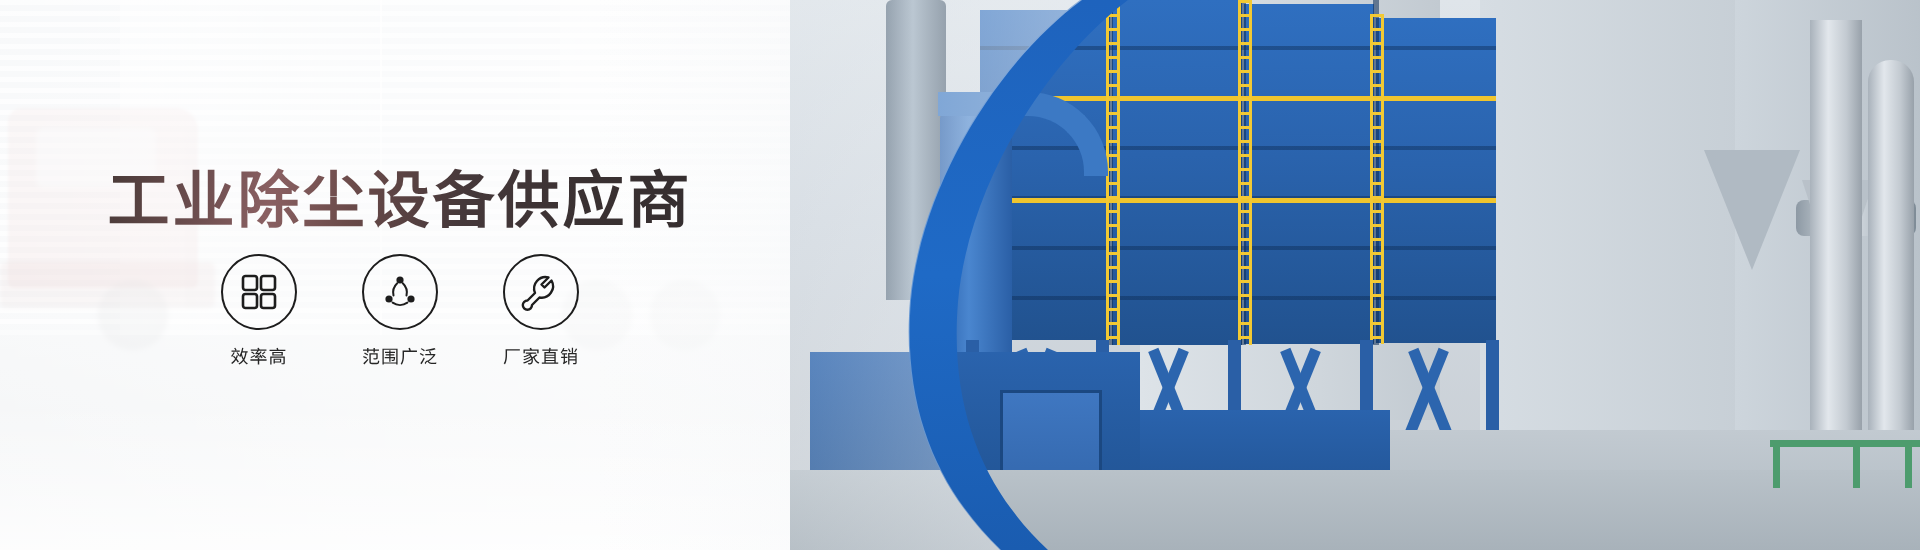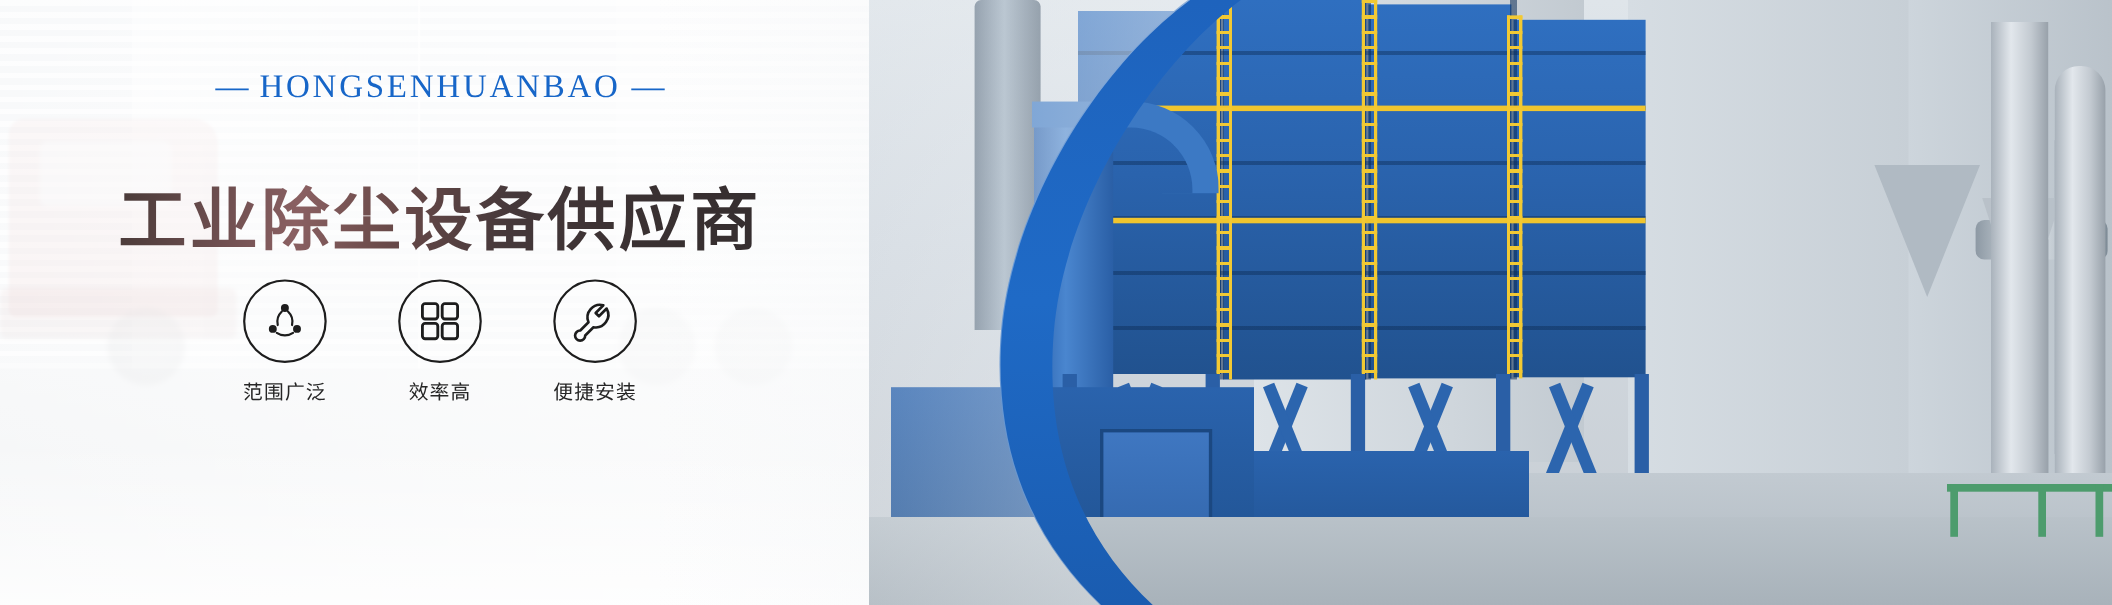--- a/index.html
+++ b/index.html
@@ -512,66 +512,63 @@
         <stop offset="0%" stop-color="#f2f4f6" stop-opacity="0.00"></stop>
         <stop offset="55%" stop-color="#f2f4f6" stop-opacity="0.00"></stop>
         <stop offset="100%" stop-color="#eaeef2" stop-opacity="0.55"></stop>
       </linearGradient>
     </defs>
     <path d="M0,0 L1082,0 C1000,60 922,182 911,300 C902,410 939,490 1001,550 L0,550 Z" fill="url(#leftMask)"></path>
   </svg>
 
   <div class="content">
 
-    <div class="eyebrow">
-      <span class="dash">—</span><span>HONGSENHUANBAO</span><span class="dash">—</span>
-    </div>
 
     <h1 class="headline">工业除尘设备供应商</h1>
 
 
     <div class="features">
+
+      <div class="feature">
+        <div class="circle">
+          <svg width="38" height="38" viewBox="0 0 38 38">
+            <rect x="3" y="3" width="14" height="14" rx="2.5" fill="none" stroke="#1d1d1d" stroke-width="2.6"></rect>
+            <rect x="21" y="3" width="14" height="14" rx="2.5" fill="none" stroke="#1d1d1d" stroke-width="2.6"></rect>
+            <rect x="3" y="21" width="14" height="14" rx="2.5" fill="none" stroke="#1d1d1d" stroke-width="2.6"></rect>
+            <rect x="21" y="21" width="14" height="14" rx="2.5" fill="none" stroke="#1d1d1d" stroke-width="2.6"></rect>
+          </svg>
+        </div>
+        <div class="flabel">效率高</div>
+      </div>
 
       <div class="feature">
         <div class="circle">
           <svg width="40" height="40" viewBox="0 0 40 40">
             <circle cx="20" cy="8" r="3.6" fill="#1d1d1d"></circle>
             <circle cx="9" cy="27" r="3.6" fill="#1d1d1d"></circle>
             <circle cx="31" cy="27" r="3.6" fill="#1d1d1d"></circle>
             <path d="M13.5 23.5 A 13 13 0 0 1 17.2 11.2" fill="none" stroke="#1d1d1d" stroke-width="2" stroke-linecap="round"></path>
             <path d="M22.8 11.2 A 13 13 0 0 1 26.5 23.5" fill="none" stroke="#1d1d1d" stroke-width="2" stroke-linecap="round"></path>
             <path d="M12.6 30.6 A 13 13 0 0 0 27.4 30.6" fill="none" stroke="#1d1d1d" stroke-width="2" stroke-linecap="round"></path>
           </svg>
         </div>
         <div class="flabel">范围广泛</div>
       </div>
 
       <div class="feature">
         <div class="circle">
-          <svg width="38" height="38" viewBox="0 0 38 38">
-            <rect x="3" y="3" width="14" height="14" rx="2.5" fill="none" stroke="#1d1d1d" stroke-width="2.6"></rect>
-            <rect x="21" y="3" width="14" height="14" rx="2.5" fill="none" stroke="#1d1d1d" stroke-width="2.6"></rect>
-            <rect x="3" y="21" width="14" height="14" rx="2.5" fill="none" stroke="#1d1d1d" stroke-width="2.6"></rect>
-            <rect x="21" y="21" width="14" height="14" rx="2.5" fill="none" stroke="#1d1d1d" stroke-width="2.6"></rect>
-          </svg>
-        </div>
-        <div class="flabel">效率高</div>
-      </div>
-
-      <div class="feature">
-        <div class="circle">
           <svg width="42" height="42" viewBox="0 0 42 42">
             <path d="M28.5 6.5 L21.5 13.5 L24.5 16.5 L31.5 9.5
                      A 11.5 11.5 0 0 1 19.5 26.5
                      L12 34 A 4.6 4.6 0 1 1 7.5 29.5
                      L15 22
                      A 11.5 11.5 0 0 1 28.5 6.5 Z" fill="none" stroke="#1d1d1d" stroke-width="2.4" stroke-linejoin="round" stroke-linecap="round"></path>
           </svg>
         </div>
-        <div class="flabel">便捷安装</div>
+        <div class="flabel">厂家直销</div>
       </div>
 
 
     </div>
 
   </div>
 
 </div>
 
 </body></html>

